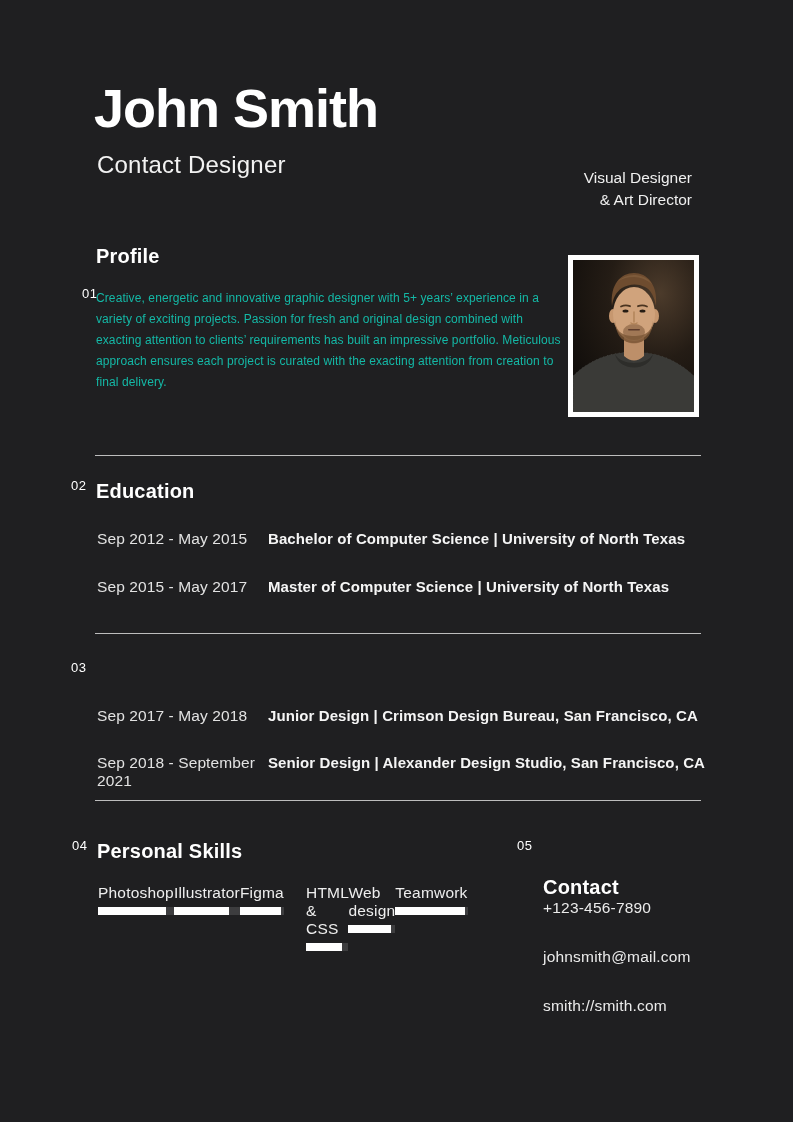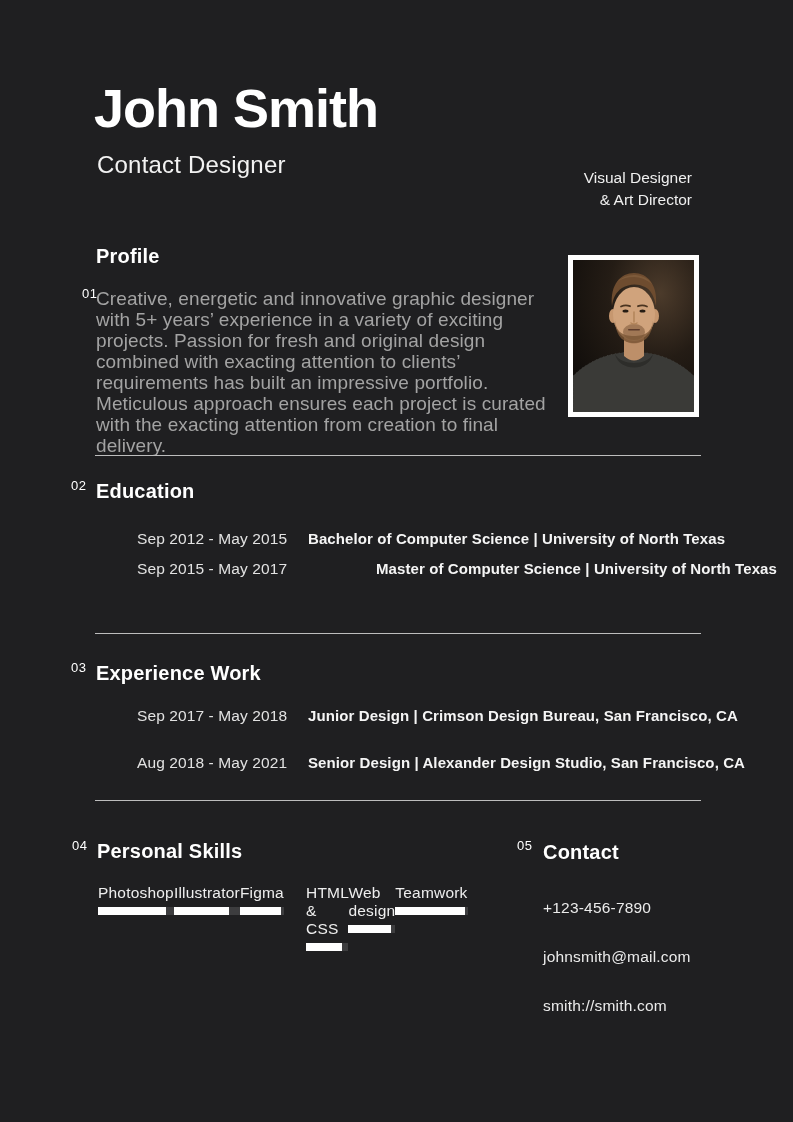--- a/index.html
+++ b/index.html
@@ -36,40 +36,40 @@
   .sec-num {
     font-size: 13px; font-weight: 400; color: #ffffff; letter-spacing: 0.5px;
   }
   .sec-heading {
     font-size: 20px; font-weight: 700; letter-spacing: 0.2px; color: #ffffff;
   }
 
   
   .profile-body {
     left: 96px; top: 288px; width: 468px;
-    font-size: 19px; line-height: 21px; letter-spacing: 0.1px;
-    color: #a3a3a3;
+    font-size: 12px; line-height: 21px; letter-spacing: 0.1px;
+    color: #14b8a6;
   }
 
   
   .photo-frame {
     left: 568px; top: 255px;
     width: 121px; height: 152px;
     background: #ffffff; padding: 5px;
   }
   .photo-frame svg { display: block; }
 
   
   .divider {
     left: 95px; width: 606px; height: 1px;
     background: #bdbdbd;
   }
 
   
-  .t-row { left: 97px; width: 640px; display: flex; margin-left: 40px; }
+  .t-row { left: 97px; width: 640px; display: flex; }
   .t-dates {
     width: 171px; flex: 0 0 171px;
     font-size: 15.5px; font-weight: 400; color: #e2e2e2; letter-spacing: 0.1px;
   }
   .t-desc {
     font-size: 15px; font-weight: 700; color: #f5f5f5; letter-spacing: 0.1px;
   }
 
   
   .skill-col { display: flex; flex-direction: row; }
@@ -151,35 +151,34 @@
   </div>
 
   <div class="abs divider" style="top:455px;"></div>
 
   <div class="abs sec-num" style="left:71px; top:478px;">02</div>
   <div class="abs sec-heading" style="left:96px; top:480px;">Education</div>
   <div class="abs t-row" style="top:530px;">
     <div class="t-dates">Sep 2012 - May 2015</div>
     <div class="t-desc">Bachelor of Computer Science | University of North Texas</div>
   </div>
-  <div class="abs t-row" style="top:560px;justify-content:space-between;">
+  <div class="abs t-row" style="top:578px;">
     <div class="t-dates">Sep 2015 - May 2017</div>
     <div class="t-desc">Master of Computer Science | University of North Texas</div>
   </div>
 
   <div class="abs divider" style="top:633px;"></div>
 
   <div class="abs sec-num" style="left:71px; top:660px;">03</div>
-  <div class="abs sec-heading" style="left:96px; top:662px;">Experience Work</div>
   <div class="abs t-row" style="top:707px;">
     <div class="t-dates">Sep 2017 - May 2018</div>
     <div class="t-desc">Junior Design | Crimson Design Bureau, San Francisco, CA</div>
   </div>
   <div class="abs t-row" style="top:754px;">
-    <div class="t-dates">Aug 2018 - May 2021</div>
+    <div class="t-dates">Sep 2018 - September 2021</div>
     <div class="t-desc">Senior Design | Alexander Design Studio, San Francisco, CA</div>
   </div>
 
   <div class="abs divider" style="top:800px;"></div>
 
   <div class="abs sec-num" style="left:72px; top:838px;">04</div>
   <div class="abs sec-heading" style="left:97px; top:840px;">Personal Skills</div>
 
   <div class="abs skill-col" style="left:98px; top:884px; width:151px;">
     <div class="skill-row">
@@ -217,20 +216,20 @@
     </div>
     <div class="skill-row">
       <span class="skill-label">Teamwork</span>
       <div class="bar-track">
         <div class="bar-fill" style="width: 97%;"></div>
       </div>
     </div>
   </div>
 
   <div class="abs sec-num" style="left:517px; top:838px;">05</div>
-  <div class="abs sec-heading" style="left:543px; top:841px;">Contact</div>
+  <div class="abs sec-heading" style="left:543px; top:876px;">Contact</div>
   <div class="abs contact-list">
     <span class="contact-item">+123-456-7890</span>
     <span class="contact-item">johnsmith@mail.com</span>
     <span class="contact-item">smith://smith.com</span>
   </div>
 
 </div>
 
 </body></html>

